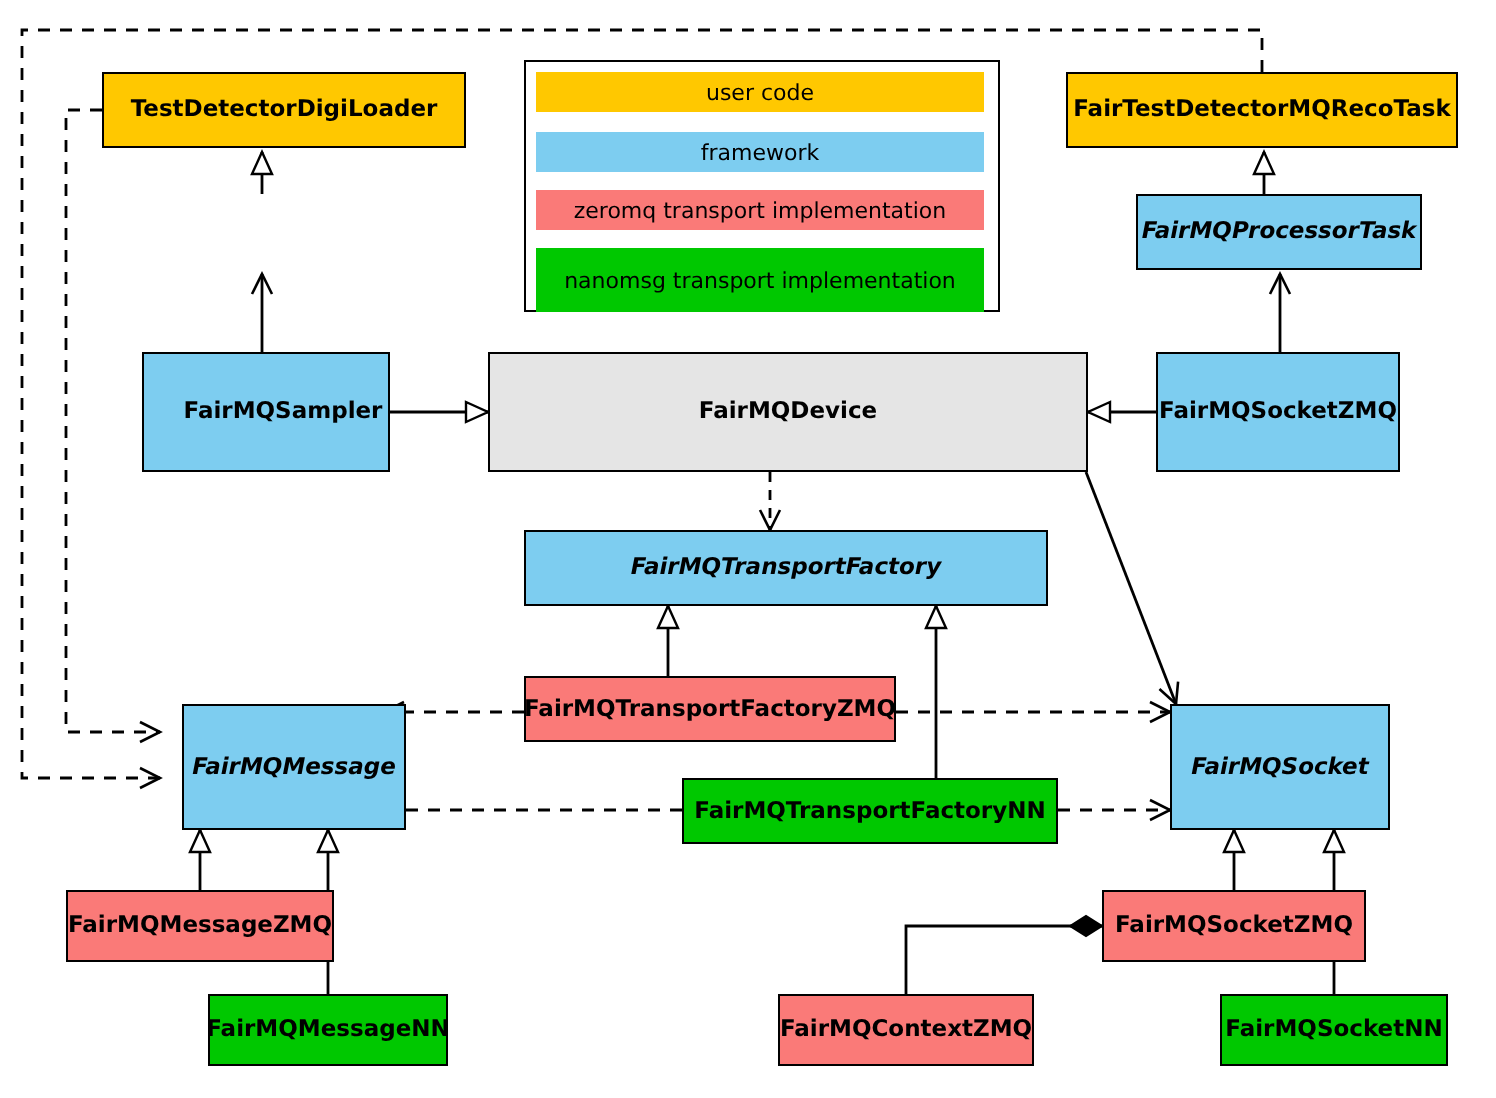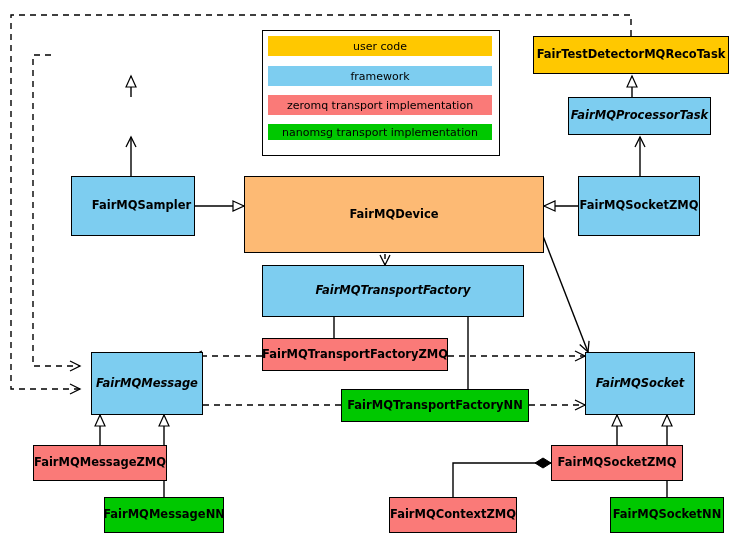--- a/index.html
+++ b/index.html
@@ -79,47 +79,50 @@
   </div>
   <div class="legend-bar" style="left:268px;top:36px;width:224px;height:20px;background:#ffc800;">
     <span>user code</span>
   </div>
   <div class="legend-bar" style="left:268px;top:66px;width:224px;height:20px;background:#7dcdf0;">
     <span>framework</span>
   </div>
   <div class="legend-bar" style="left:268px;top:95px;width:224px;height:20px;background:#fa7a78;">
     <span>zeromq transport implementation</span>
   </div>
-  <div class="legend-bar" style="left:268px;top:124px;width:224px;height:16px;background:#00c800;">
+  <div class="legend-bar" style="left:268px;top:124px;width:224px;height:32px;background:#00c800;">
     <span>nanomsg transport implementation</span>
   </div>
 
+  <div class="node" style="left:51px;top:36px;width:182px;height:38px;background:#ffc800;">
+    <span>TestDetectorDigiLoader</span>
+  </div>
 
   <div class="node" style="left:533px;top:36px;width:196px;height:38px;background:#ffc800;">
     <span>FairTestDetectorMQRecoTask</span>
   </div>
 
 
   <div class="node italic" style="left:568px;top:97px;width:143px;height:38px;background:#7dcdf0;">
     <span>FairMQProcessorTask</span>
   </div>
 
   <div class="node" style="left:71px;top:176px;width:124px;height:60px;background:#7dcdf0;padding-left:21px;">
     <span>FairMQSampler</span>
   </div>
 
-  <div class="node" style="left:244px;top:176px;width:300px;height:77px;background:#fdba74;">
+  <div class="node" style="left:244px;top:176px;width:300px;height:60px;background:#e5e5e5;">
     <span>FairMQDevice</span>
   </div>
 
   <div class="node" style="left:578px;top:176px;width:122px;height:60px;background:#7dcdf0;">
     <span>FairMQSocketZMQ</span>
   </div>
 
-  <div class="node italic" style="left:262px;top:265px;width:262px;height:52px;background:#7dcdf0;">
+  <div class="node italic" style="left:262px;top:265px;width:262px;height:38px;background:#7dcdf0;">
     <span>FairMQTransportFactory</span>
   </div>
 
   <div class="node" style="left:262px;top:338px;width:186px;height:33px;background:#fa7a78;">
     <span>FairMQTransportFactoryZMQ</span>
   </div>
 
   <div class="node" style="left:341px;top:389px;width:188px;height:33px;background:#00c800;">
     <span>FairMQTransportFactoryNN</span>
   </div>

